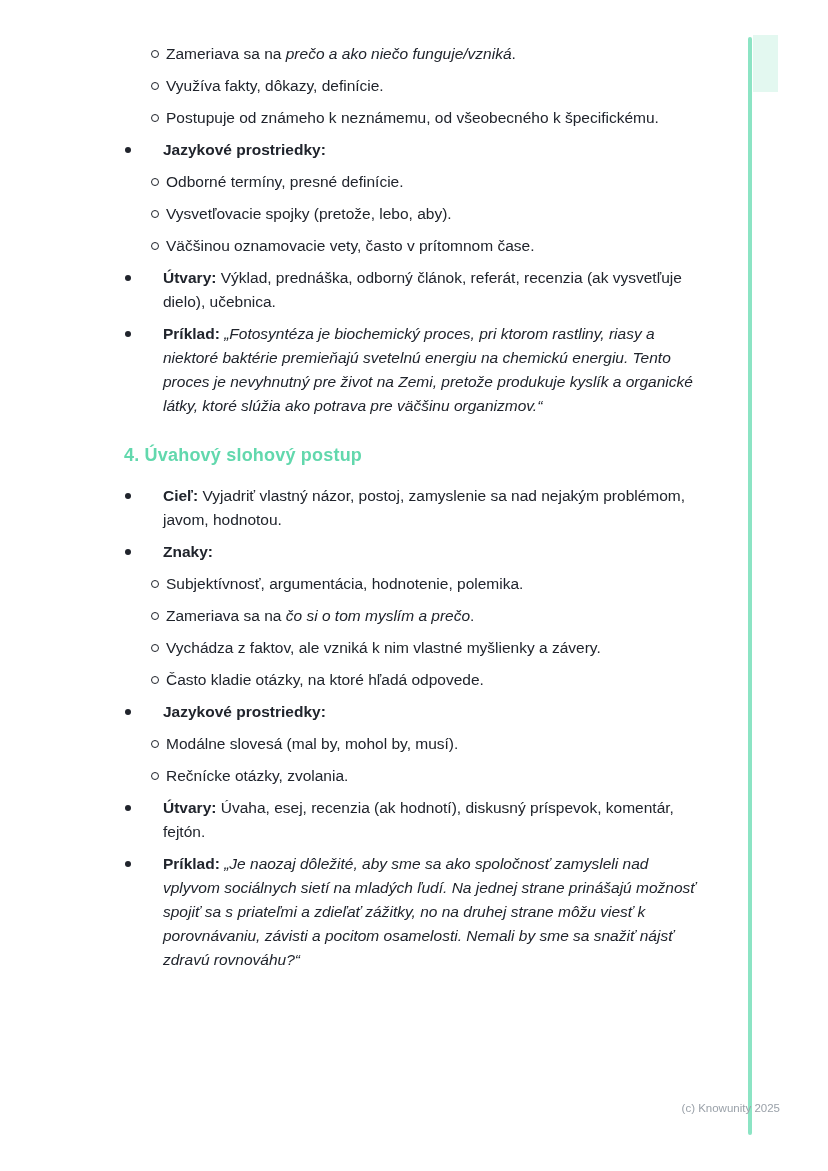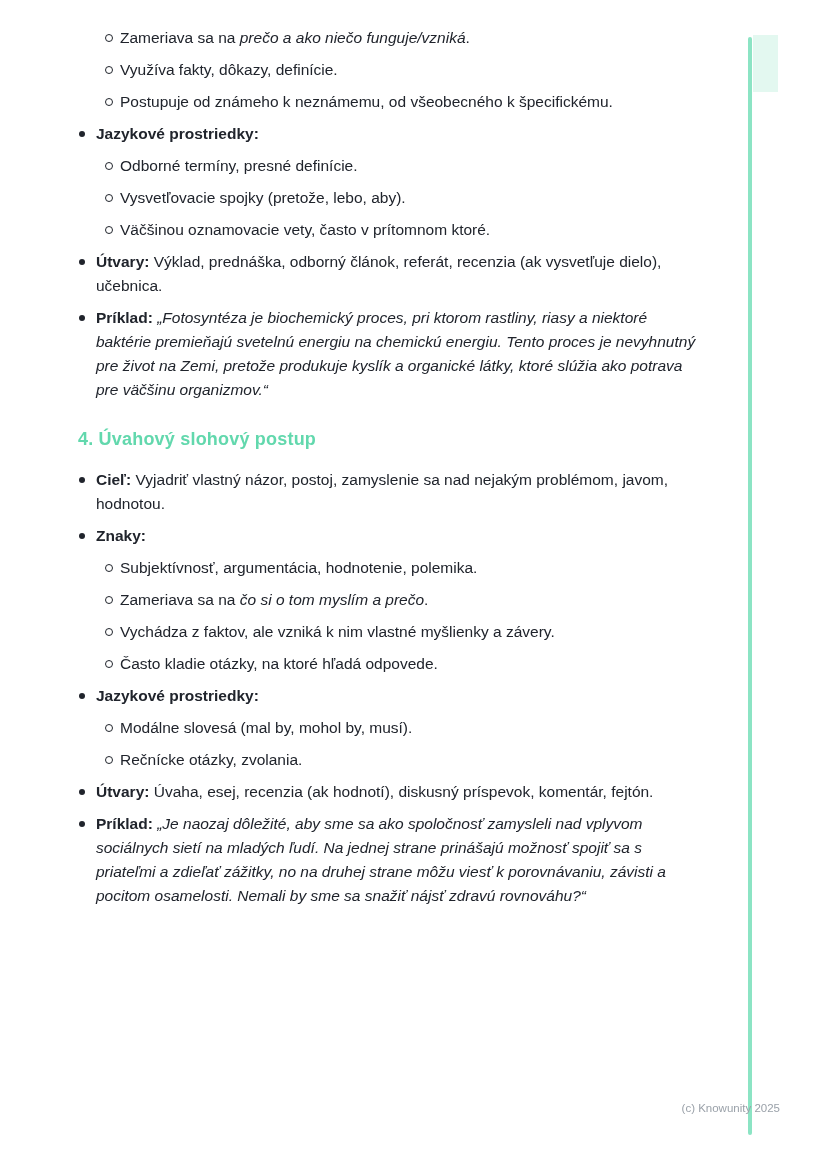--- a/index.html
+++ b/index.html
@@ -6,23 +6,23 @@
   html, body { width: 828px; }
   body {
     height: 1171px;
     background: #ffffff;
     font-family: "Liberation Sans", sans-serif;
     color: #20242c;
     position: relative;
     overflow: hidden;
   }
   .page { position: relative; width: 828px; height: 1171px; background: #ffffff; }
-  .content { padding: 26px 132px 0 78px; font-size: 15.5px; line-height: 24px; }
+  .content { padding: 42px 132px 0 78px; font-size: 15.5px; line-height: 24px; margin-left: 46px; }
   .block { display: flex; margin-bottom: 8px; }
-  .block.main { margin-top: 5px; }
+  .block.main { margin-top: 5px; gap: 21px; }
   .block.sub { padding-left: 26px; }
   .marker { flex: 0 0 18px; position: relative; }
   .block.sub .marker { flex: 0 0 16px; }
   .dot { position: absolute; border-radius: 50%; }
   .dot.disc { top: 9px; left: 1px; width: 6px; height: 6px; background: #20242c; }
   .dot.circle { top: 8px; left: 1px; width: 8px; height: 8px; border: 1.5px solid #20242c; background: transparent; }
   .text { flex: 1; }
   .run.bold { font-weight: 700; }
   .run.italic { font-style: italic; }
   .heading {
@@ -88,21 +88,21 @@
       <div class="block sub">
         <span class="marker">
           <span class="dot circle"></span>
         </span>
         <span class="text"><span class="run normal">Vysvetľovacie spojky (pretože, lebo, aby).</span></span>
       </div>
       <div class="block sub">
         <span class="marker">
           <span class="dot circle"></span>
         </span>
-        <span class="text"><span class="run normal">Väčšinou oznamovacie vety, často v prítomnom ktoré.</span></span>
+        <span class="text"><span class="run normal">Väčšinou oznamovacie vety, často v prítomnom čase.</span></span>
       </div>
       <div class="block main">
         <span class="marker">
           <span class="dot disc"></span>
         </span>
         <span class="text"><span class="run bold">Útvary:</span><span class="run normal"> Výklad, prednáška, odborný článok, referát, recenzia (ak vysvetľuje dielo), učebnica.</span></span>
       </div>
       <div class="block main">
         <span class="marker">
           <span class="dot disc"></span>

